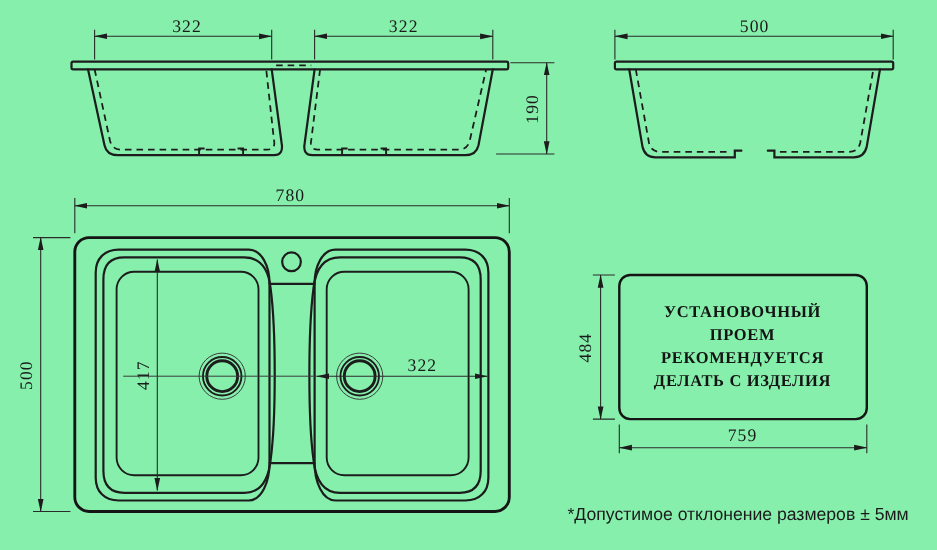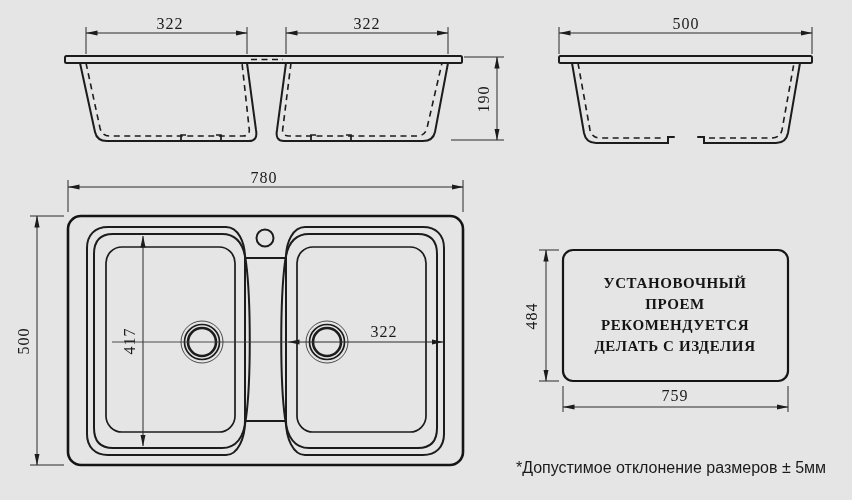--- a/index.html
+++ b/index.html
@@ -1,19 +1,19 @@
 <!DOCTYPE html>
 <html><head>
 <meta charset="utf-8">
 <style>
   html,body { margin:0; padding:0; background:#ffffff; }
   .canvas {
     position:relative;
     width:852px; height:500px;
-    background:#e5e5e5;
+    background:#86efac;
     overflow:hidden;
     font-family:"Liberation Serif", serif;
   }
   svg { display:block; }
   .dim {
     font-family:"Liberation Serif", serif;
     font-size:16px;
     letter-spacing:1px;
     fill:#1b1b1b;
   }

